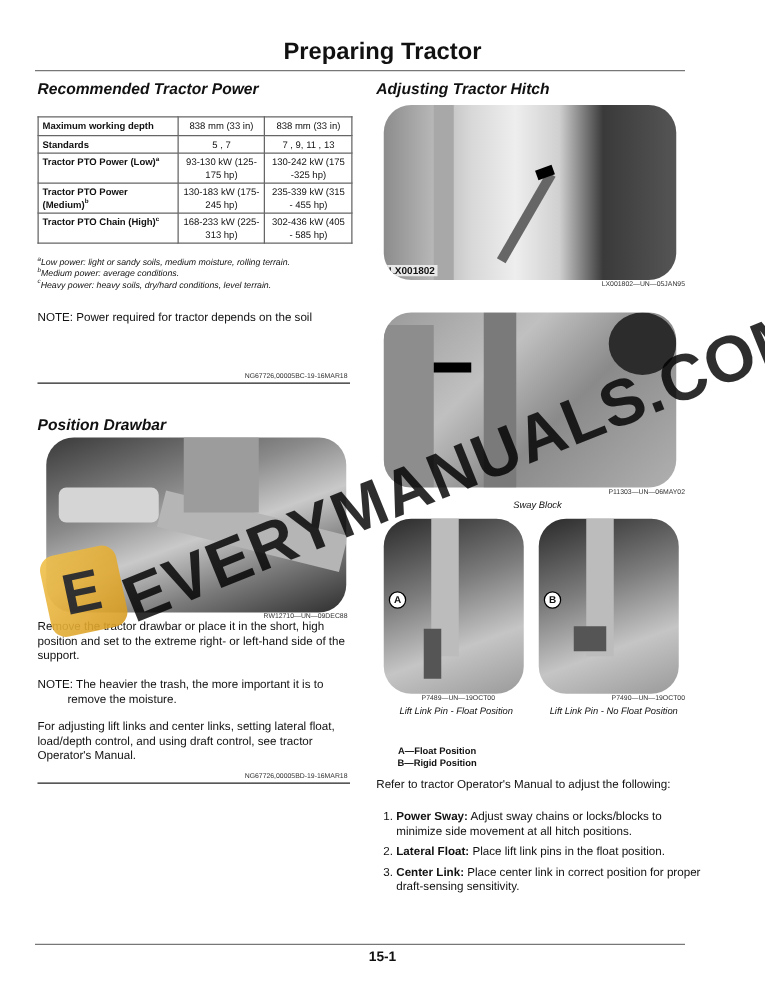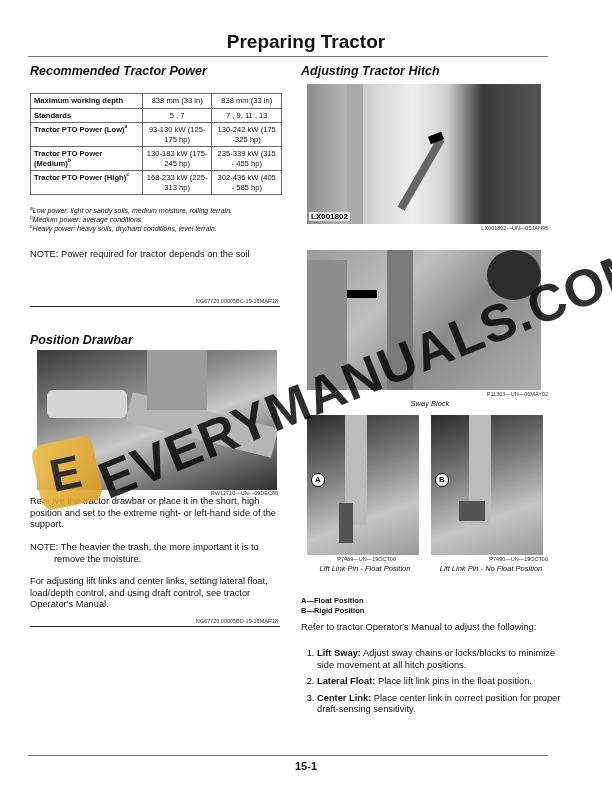--- a/index.html
+++ b/index.html
@@ -13,21 +13,21 @@
   table.spec td { border: 1px solid #666; padding: 2px 3px; vertical-align: top; }
   table.spec td.lbl { font-weight: bold; width: 107px; }
   table.spec td.val { text-align: center; width: 64px; }
   sup { font-size: 5px; vertical-align: super; line-height: 0; }
   .foot { font-size: 7px; font-style: italic; line-height: 9px; }
   .note { font-size: 9.3px; line-height: 11.5px; }
   .note .ind { padding-left: 24px; display: block; }
   .ref { font-size: 5.5px; text-align: right; color: #333; }
   .rule { height: 0; border-top: 1px solid #222; }
   .body { font-size: 9.3px; line-height: 11.5px; }
-  .photo { background: linear-gradient(135deg, #9a9a9a, #5a5a5a 45%, #b8b8b8 70%, #707070); overflow: hidden; }
+  .photo { background: linear-gradient(135deg, #9a9a9a, #5a5a5a 45%, #b8b8b8 70%, #707070); overflow: hidden; border-radius: 22px; }
   .photo .shape { position: absolute; }
   .caption { font-size: 7.5px; font-style: italic; text-align: center; line-height: 9px; }
   .legend { font-size: 7.5px; font-weight: bold; line-height: 9.5px; }
   ol.steps { margin: 0; padding-left: 16px; font-size: 9.3px; line-height: 11.5px; }
   ol.steps li { margin-bottom: 5px; }
   .watermark { left: 70px; top: 300px; transform: rotate(-22deg); transform-origin: left top;
                font-weight: bold; font-size: 52px; color: rgba(0,0,0,0.82); letter-spacing: 1px; white-space: nowrap; }
   .logo { left: 36px; top: 440px; width: 62px; height: 66px; border-radius: 12px;
           background: linear-gradient(135deg, #f1c24d, #d79b22); transform: rotate(-12deg); opacity: 0.9; }
   .logo span { position: absolute; left: 14px; top: 6px; font-size: 46px; font-weight: bold; color: #222; }
@@ -58,21 +58,21 @@
         <td class="lbl"><span>Tractor PTO Power (Low)</span><sup>a</sup></td>
         <td class="val">93-130 kW (125-175 hp)</td>
         <td class="val">130-242 kW (175 -325 hp)</td>
       </tr>
       <tr>
         <td class="lbl"><span>Tractor PTO Power (Medium)</span><sup>b</sup></td>
         <td class="val">130-183 kW (175-245 hp)</td>
         <td class="val">235-339 kW (315 - 455 hp)</td>
       </tr>
       <tr>
-        <td class="lbl"><span>Tractor PTO Power (High)</span><sup>c</sup></td>
+        <td class="lbl"><span>Tractor PTO Chain (High)</span><sup>c</sup></td>
         <td class="val">168-233 kW (225-313 hp)</td>
         <td class="val">302-436 kW (405 - 585 hp)</td>
       </tr>
     </tbody>
 </table>
 
 <div class="abs foot" style="left:30px; top:206px; width:260px;">
   <div><sup>a</sup><span>Low power: light or sandy soils, medium moisture, rolling terrain.</span></div>
   <div><sup>b</sup><span>Medium power: average conditions.</span></div>
   <div><sup>c</sup><span>Heavy power: heavy soils, dry/hard conditions, level terrain.</span></div>
@@ -131,29 +131,29 @@
 <div class="abs caption" style="left:310px; top:564px; width:110px;">Lift Link Pin - Float Position</div>
 
 <div class="abs photo" style="left:431px; top:415px; width:112px; height:140px; background:linear-gradient(160deg,#2a2a2a 0%,#7d7d7d 40%,#c5c5c5 70%,#9a9a9a 100%);">
   <div class="shape" style="left:38px; top:0; width:22px; height:110px; background:#bcbcbc;"></div>
   <div class="shape" style="left:28px; top:86px; width:26px; height:20px; background:#555;"></div>
   <div class="shape" style="left:4px; top:58px; width:12px; height:12px; border-radius:50%; background:#fff; border:1px solid #000; font-size:8px; font-weight:bold; text-align:center; line-height:12px;">B</div>
 </div>
 <div class="abs ref" style="left:440px; top:556px; width:108px;">P7490—UN—19OCT00</div>
 <div class="abs caption" style="left:432px; top:564px; width:118px;">Lift Link Pin - No Float Position</div>
 
-<div class="abs legend" style="left:301px; top:596px;">
+<div class="abs legend" style="left:318px; top:596px;text-align:center;">
   <div>A—Float Position</div>
   <div>B—Rigid Position</div>
 </div>
 
 <div class="abs body" style="left:301px; top:622px; width:250px;">Refer to tractor Operator's Manual to adjust the following:</div>
 
 <ol class="abs steps" style="left:301px; top:648px; width:250px;">
-  <li><b>Lift Sway:</b><span> Adjust sway chains or locks/blocks to minimize side movement at all hitch positions.</span></li>
+  <li><b>Power Sway:</b><span> Adjust sway chains or locks/blocks to minimize side movement at all hitch positions.</span></li>
   <li><b>Lateral Float:</b><span> Place lift link pins in the float position.</span></li>
   <li><b>Center Link:</b><span> Place center link in correct position for proper draft-sensing sensitivity.</span></li>
 </ol>
 
 <div class="abs logo">
     <span>E</span>
   </div>
 <div class="abs watermark" style="top:455px; left:90px;">EVERYMANUALS.COM</div>
 
 <div class="abs footer-rule"></div>

